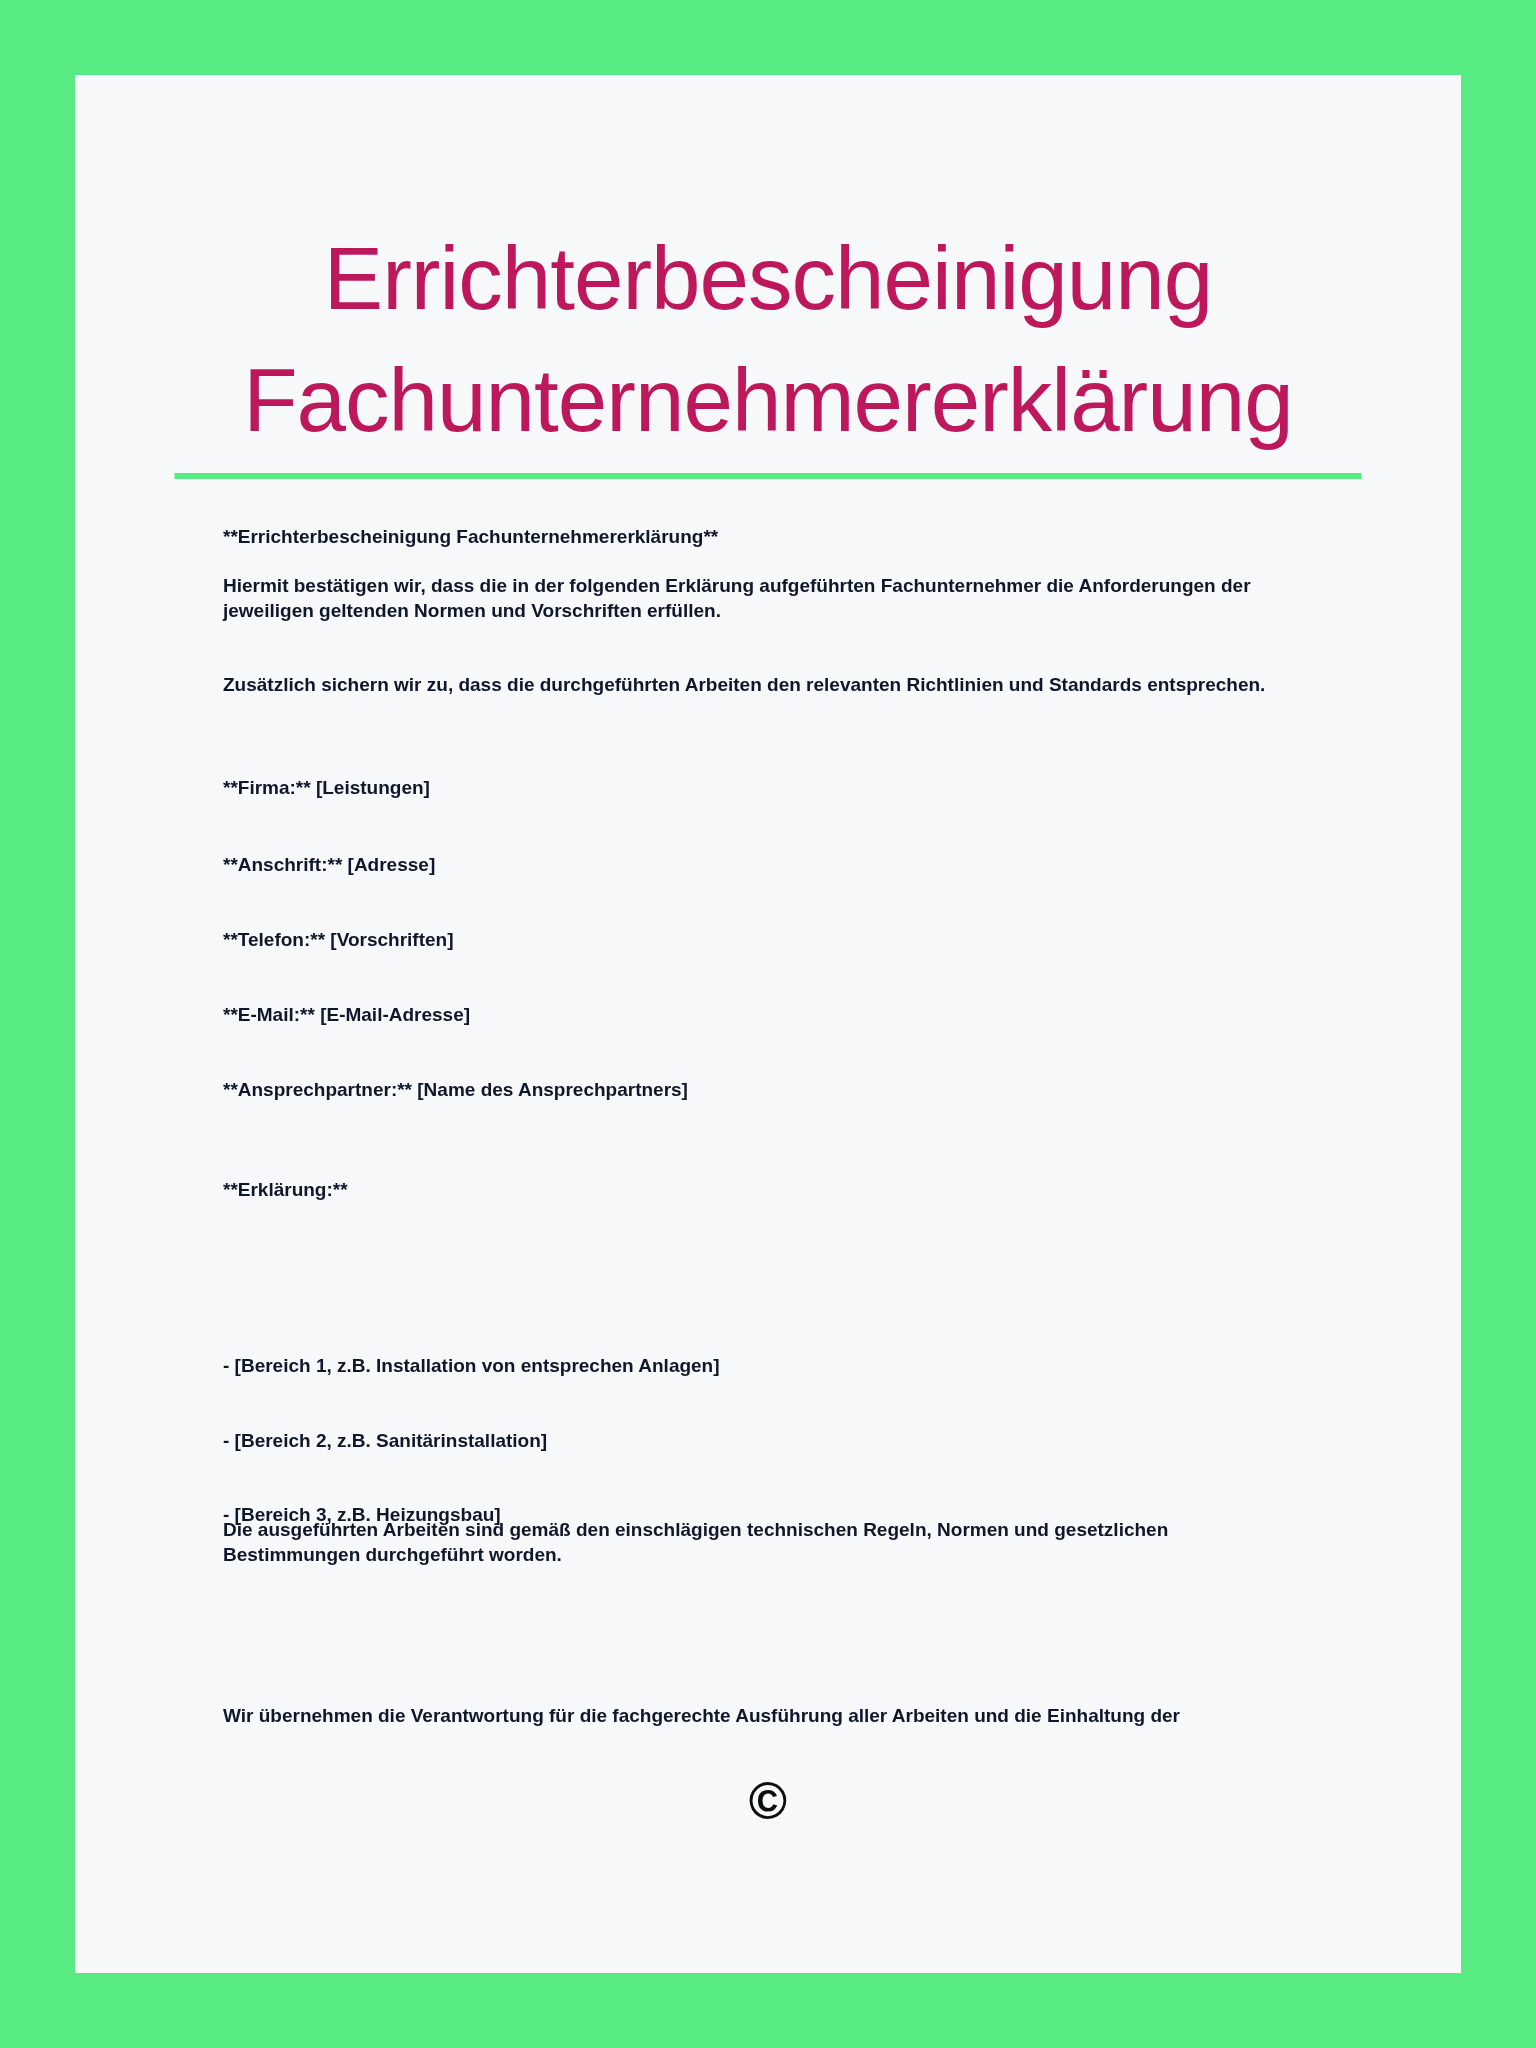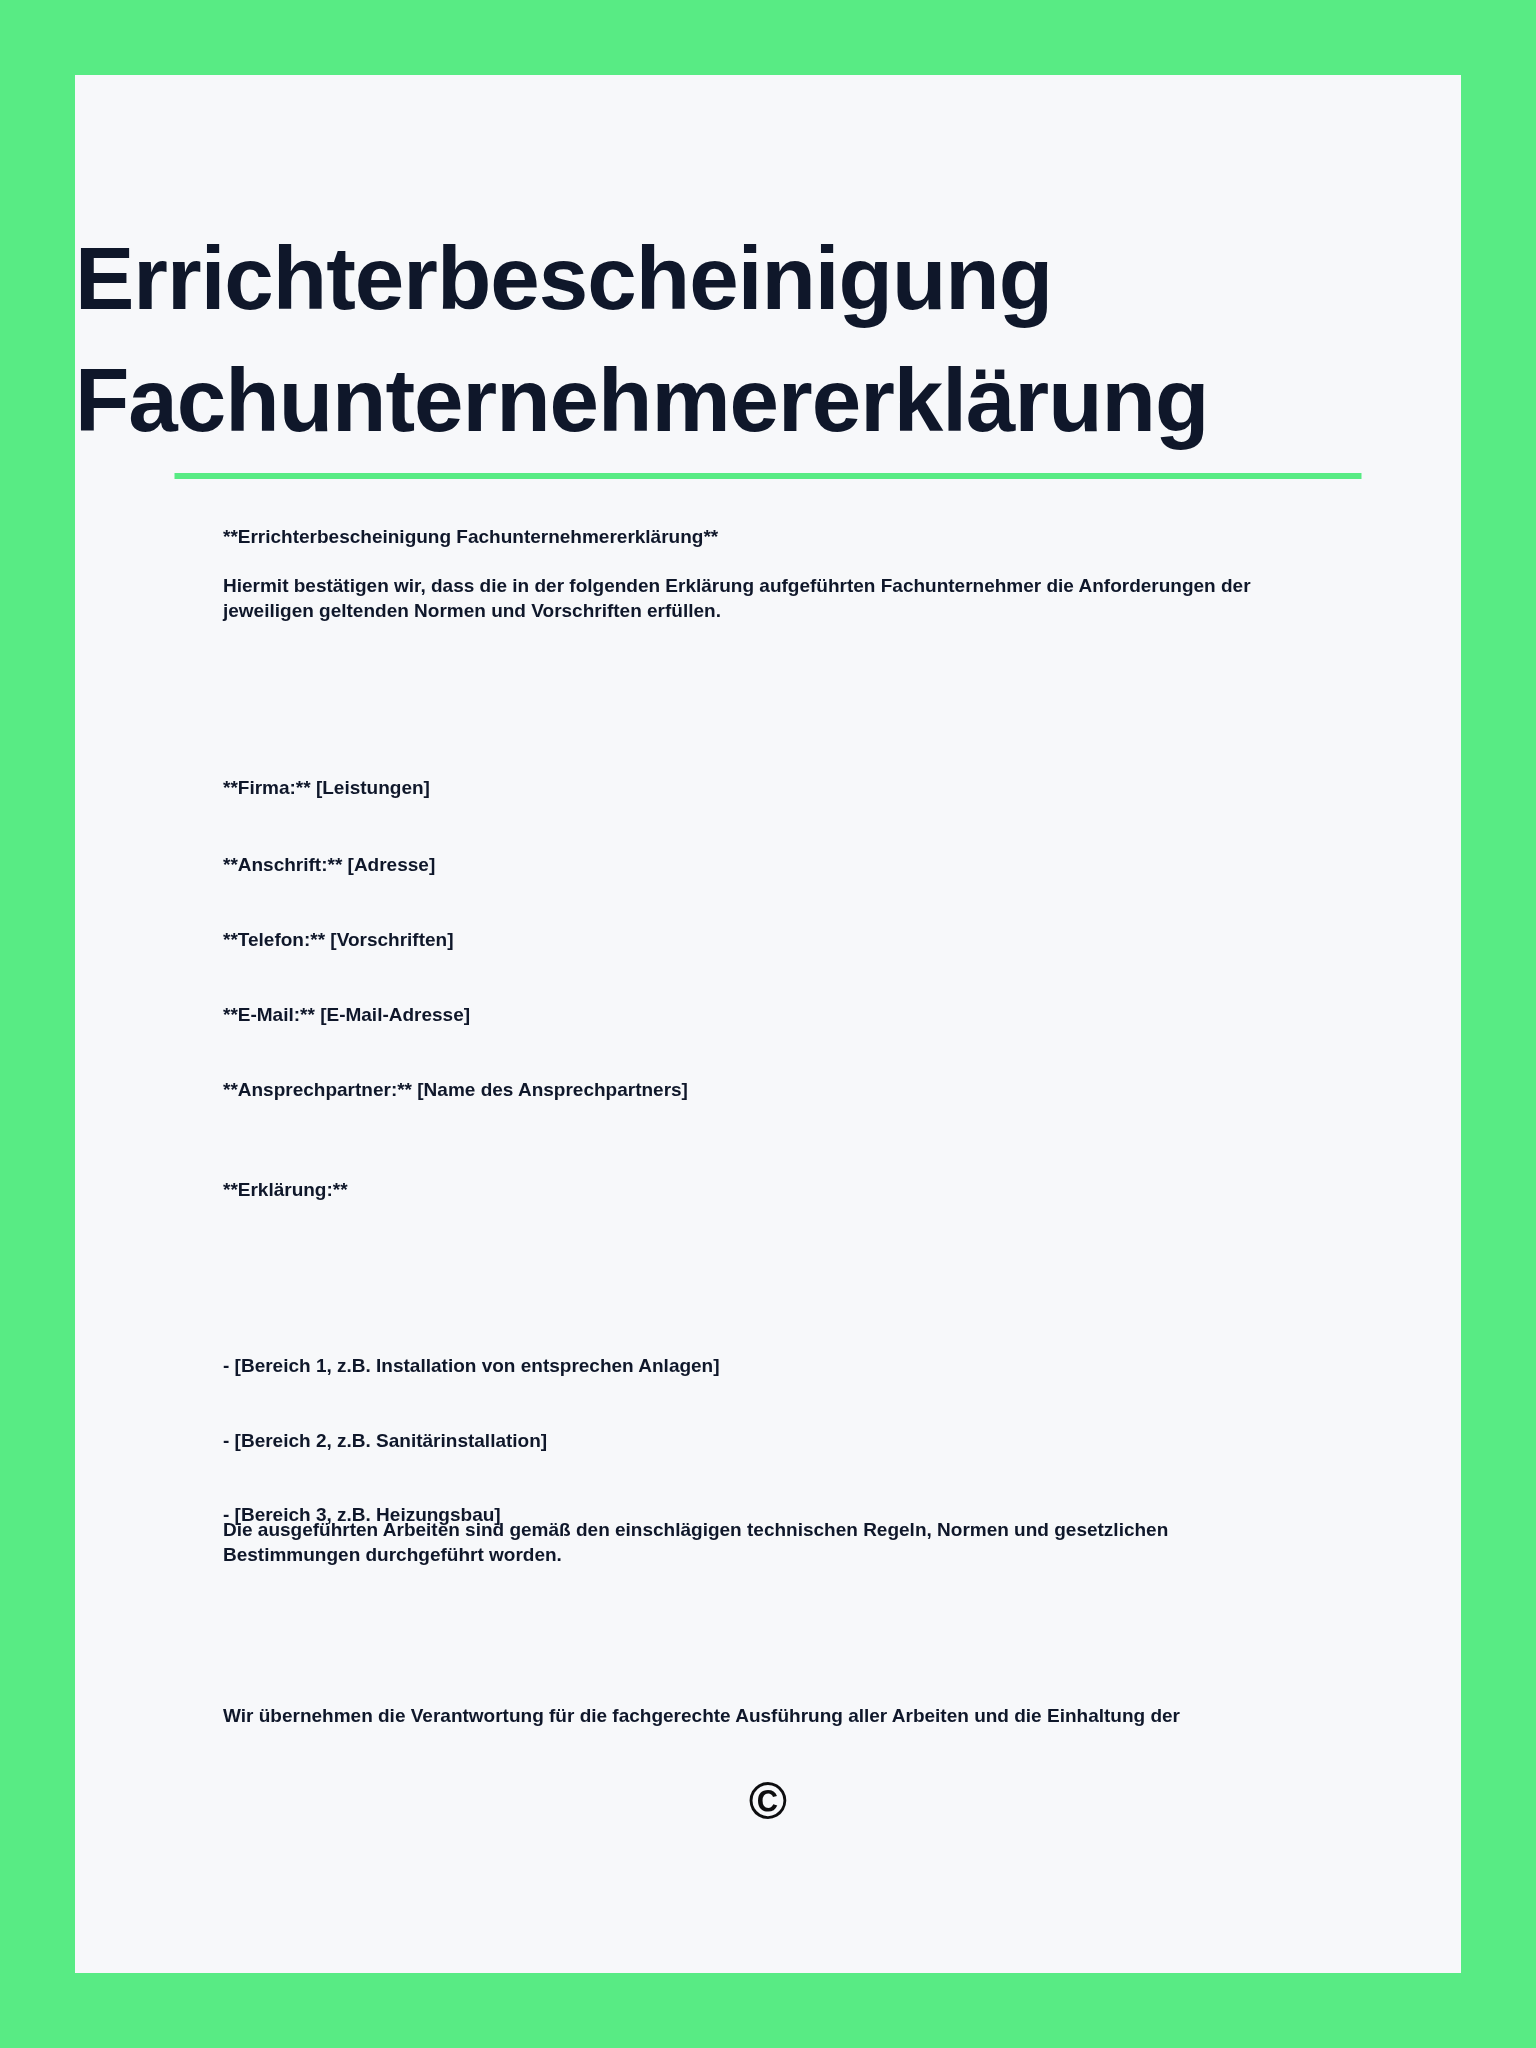--- a/index.html
+++ b/index.html
@@ -17,25 +17,26 @@
     top: 75px;
     width: 1386px;
     height: 1898px;
     background: #F7F8FA;
   }
   .doc-title {
     position: absolute;
     left: 0;
     top: 142px;
     width: 100%;
+    text-align: center;
     font-size: 89px;
-    font-weight: 700;
+    font-weight: 400;
     line-height: 122px;
     letter-spacing: -1px;
-    color: #0f172a;
+    color: #be185d;
   }
   .title-underline {
     position: absolute;
     left: 50%;
     transform: translateX(-50%);
     top: 398px;
     width: 1187px;
     height: 6px;
     background: #58EB84;
   }
@@ -70,20 +71,21 @@
     <div class="doc-title">
       <div>Errichterbescheinigung</div>
       <div>Fachunternehmererklärung</div>
     </div>
 
     <div class="title-underline"></div>
 
     <div class="para" style="top:449px">**Errichterbescheinigung Fachunternehmererklärung**</div>
     <div class="para" style="top:498px">Hiermit bestätigen wir, dass die in der folgenden Erklärung aufgeführten Fachunternehmer die Anforderungen der
 jeweiligen geltenden Normen und Vorschriften erfüllen.</div>
+    <div class="para" style="top:597px">Zusätzlich sichern wir zu, dass die durchgeführten Arbeiten den relevanten Richtlinien und Standards entsprechen.</div>
     <div class="para" style="top:700px">**Firma:** [Leistungen]</div>
     <div class="para" style="top:777px">**Anschrift:** [Adresse]</div>
     <div class="para" style="top:852px">**Telefon:** [Vorschriften]</div>
     <div class="para" style="top:927px">**E-Mail:** [E-Mail-Adresse]</div>
     <div class="para" style="top:1102px">**Erklärung:**</div>
     <div class="para" style="top:1002px">**Ansprechpartner:** [Name des Ansprechpartners]</div>
     <div class="para" style="top:1278px">- [Bereich 1, z.B. Installation von entsprechen Anlagen]</div>
     <div class="para" style="top:1353px">- [Bereich 2, z.B. Sanitärinstallation]</div>
     <div class="para" style="top:1427px">- [Bereich 3, z.B. Heizungsbau]</div>
     <div class="para" style="top:1442px">Die ausgeführten Arbeiten sind gemäß den einschlägigen technischen Regeln, Normen und gesetzlichen

